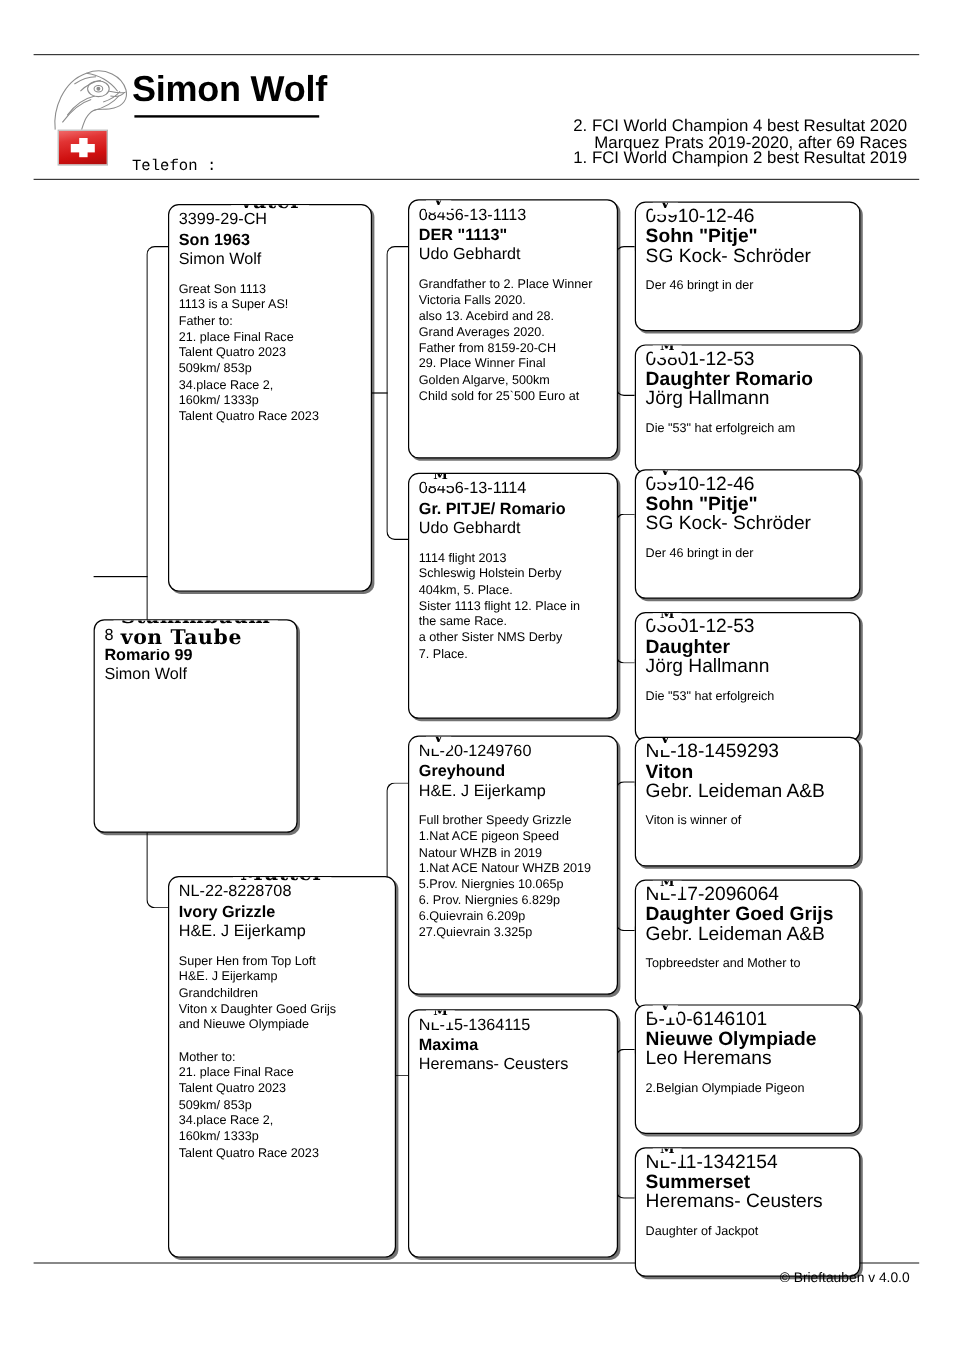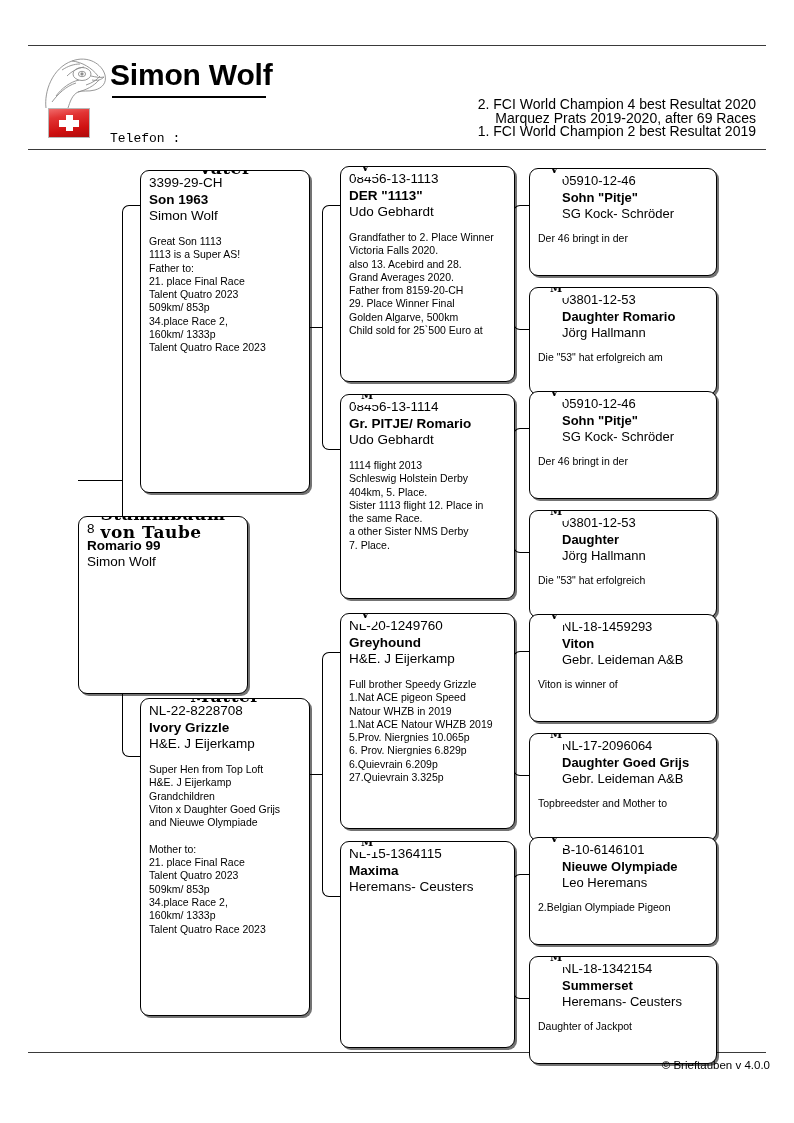--- a/index.html
+++ b/index.html
@@ -95,21 +95,21 @@
     top: 98px;
     text-align: right;
     font-size: 14px;
     line-height: 13.5px;
     white-space: nowrap;
   }
 
   
   .footer-credit {
     position: absolute;
-    right: 24px;
+    right: 36px;
     top: 1059px;
     font-size: 11.5px;
     white-space: nowrap;
     text-align: right;
   }
 
   
   .pbox {
     position: absolute;
     box-sizing: border-box;
@@ -138,22 +138,21 @@
   }
   .pbox .notes {
     font-size: 10.5px;
     line-height: 13.3px;
     margin-top: 11px;
     white-space: pre-line;
   }
   .pbox.gen3 .ring,
   .pbox.gen3 .pname,
   .pbox.gen3 .breeder {
-    font-size: 13px;
-    margin-left: 24px;
+    font-size: 16px;
   }
   .pbox.gen3 .notes { margin-top: 10px; }
 
   
   .cap {
     position: absolute;
     top: -10px;
     background: #ffffff;
     padding: 0 6px;
     font-family: "DejaVu Serif", serif;
@@ -278,21 +277,21 @@
 1113 is a Super AS!
 Father to:
 21. place Final Race
 Talent Quatro 2023
 509km/ 853p
 34.place Race 2,
 160km/ 1333p
 Talent Quatro Race 2023</div>
 </div>
 
-<div class="pbox" style="left:140px; top:698px; width:170px; height:318px;">
+<div class="pbox" style="left:140px; top:730px; width:190px; height:318px;">
   <div class="cap big">Mutter</div>
   <div class="ring">NL-22-8228708</div>
   <div class="pname">Ivory Grizzle</div>
   <div class="breeder">H&amp;E. J Eijerkamp</div>
   <div class="notes">Super Hen from Top Loft
 H&amp;E. J Eijerkamp
 Grandchildren
 Viton x Daughter Goed Grijs
 and Nieuwe Olympiade
 
@@ -407,19 +406,19 @@
 <div class="pbox gen3" style="left:529px; top:837px; width:188px; height:108px;">
   <div class="cap small">V</div>
   <div class="ring">B-10-6146101</div>
   <div class="pname">Nieuwe Olympiade</div>
   <div class="breeder">Leo Heremans</div>
   <div class="notes">2.Belgian Olympiade Pigeon</div>
 </div>
 
 <div class="pbox gen3" style="left:529px; top:956px; width:188px; height:108px;">
   <div class="cap small">M</div>
-  <div class="ring">NL-18-1342154</div>
+  <div class="ring">NL-11-1342154</div>
   <div class="pname">Summerset</div>
   <div class="breeder">Heremans- Ceusters</div>
   <div class="notes">Daughter of Jackpot</div>
 </div>
 
 <div class="footer-credit">© Brieftauben v 4.0.0</div>
 
 </body></html>

